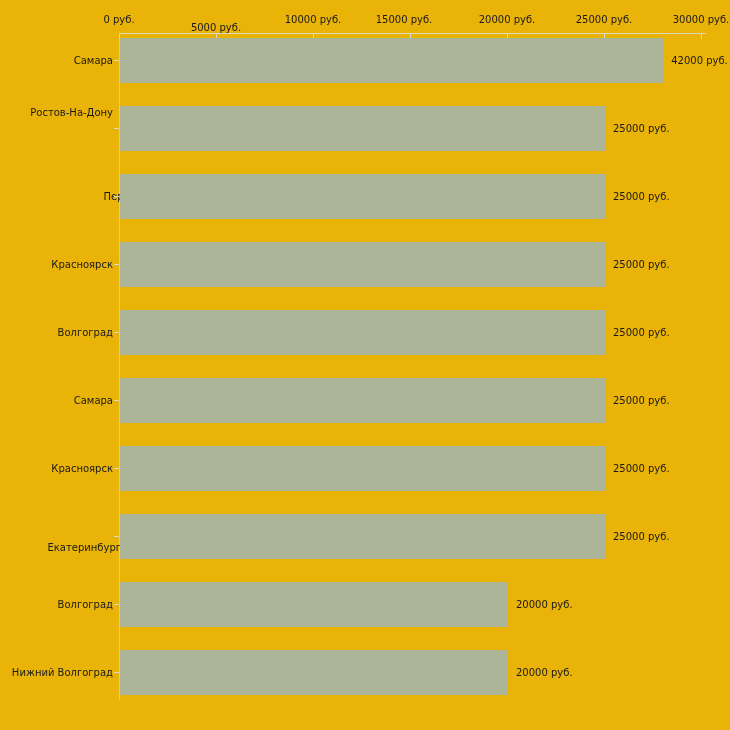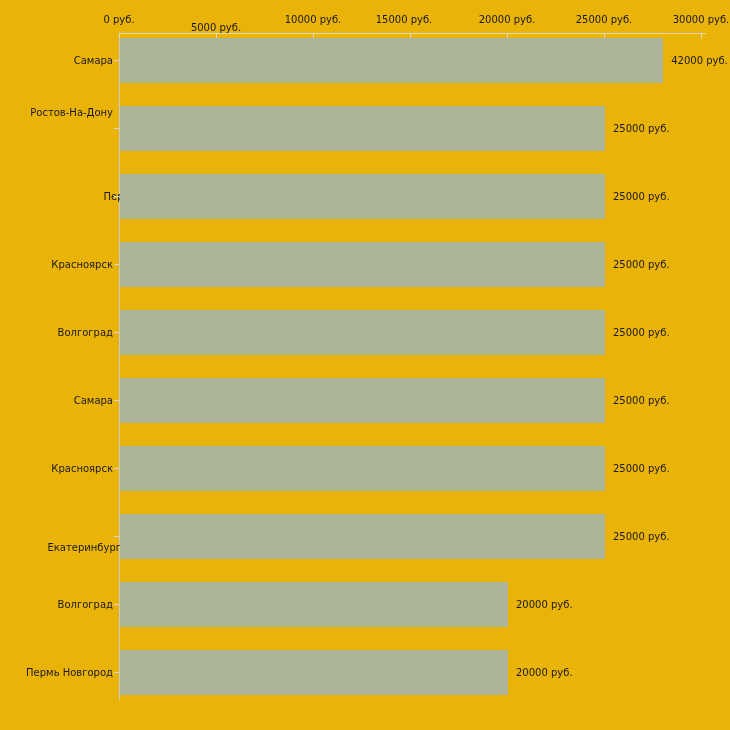--- a/index.html
+++ b/index.html
@@ -132,19 +132,19 @@
         <div class="bar" style="left: 120px; top: 513.5px; width: 485px; height: 45px; background: rgb(172, 181, 152);"></div>
         <div class="value-label" style="left: 613px; top: 536px; color: rgb(26, 26, 26);">25000 руб.</div>
       </div>
       <div class="">
         <div class="cat-label" style="left: 0px; width: 113px; top: 604px; color: rgb(26, 26, 26);">Волгоград</div>
         <div class="cat-tick" style="left: 114px; top: 604px; background: rgb(215, 218, 193);"></div>
         <div class="bar" style="left: 120px; top: 581.5px; width: 388px; height: 45px; background: rgb(172, 181, 152);"></div>
         <div class="value-label" style="left: 516px; top: 604px; color: rgb(26, 26, 26);">20000 руб.</div>
       </div>
       <div class="">
-        <div class="cat-label" style="left: 0px; width: 113px; top: 672px; color: rgb(26, 26, 26);">Пермь Новгород</div>
+        <div class="cat-label" style="left: 0px; width: 113px; top: 672px; color: rgb(26, 26, 26);">Нижний Волгоград</div>
         <div class="cat-tick" style="left: 114px; top: 672px; background: rgb(215, 218, 193);"></div>
         <div class="bar" style="left: 120px; top: 649.5px; width: 388px; height: 45px; background: rgb(172, 181, 152);"></div>
         <div class="value-label" style="left: 516px; top: 672px; color: rgb(26, 26, 26);">20000 руб.</div>
       </div>
     </div>
 </div>
 
 </body></html>

